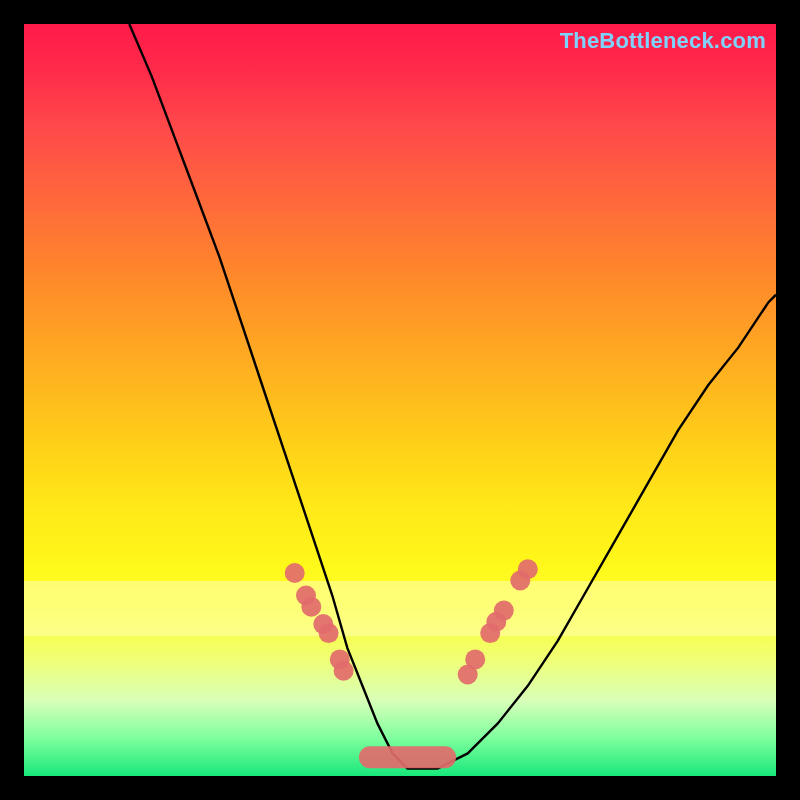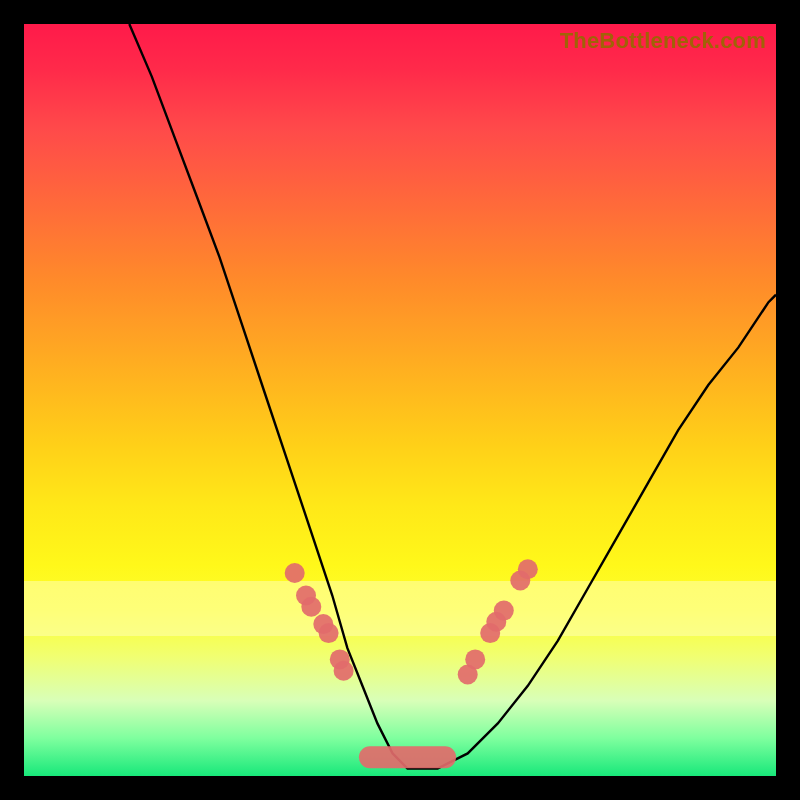--- a/index.html
+++ b/index.html
@@ -50,21 +50,21 @@
     background: rgba(255, 255, 180, 0.55);
     pointer-events: none;
   }
   .watermark {
     position: absolute;
     top: 4px;
     right: 10px;
     font-family: Arial, Helvetica, sans-serif;
     font-size: 22px;
     font-weight: 600;
-    color: #a16207;
+    color: #7dd3fc;
     letter-spacing: 0.2px;
     user-select: none;
   }
   svg.curve {
     position: absolute;
     left: 0;
     top: 0;
     width: 752px;
     height: 752px;
   }

